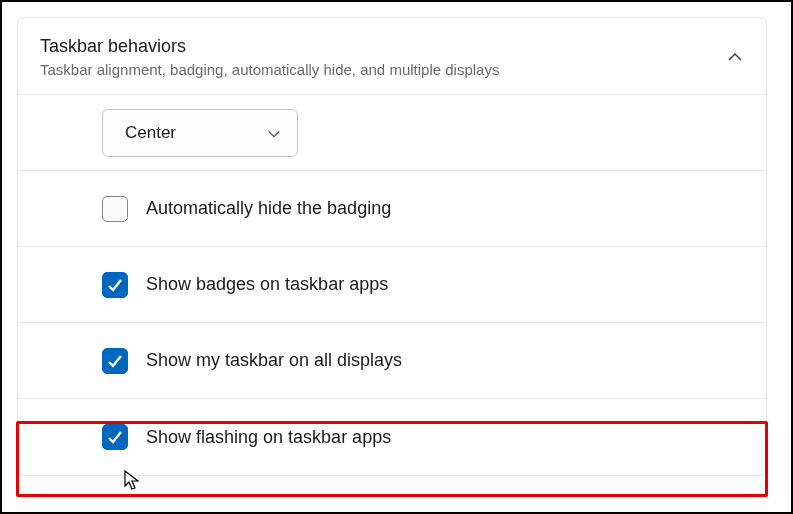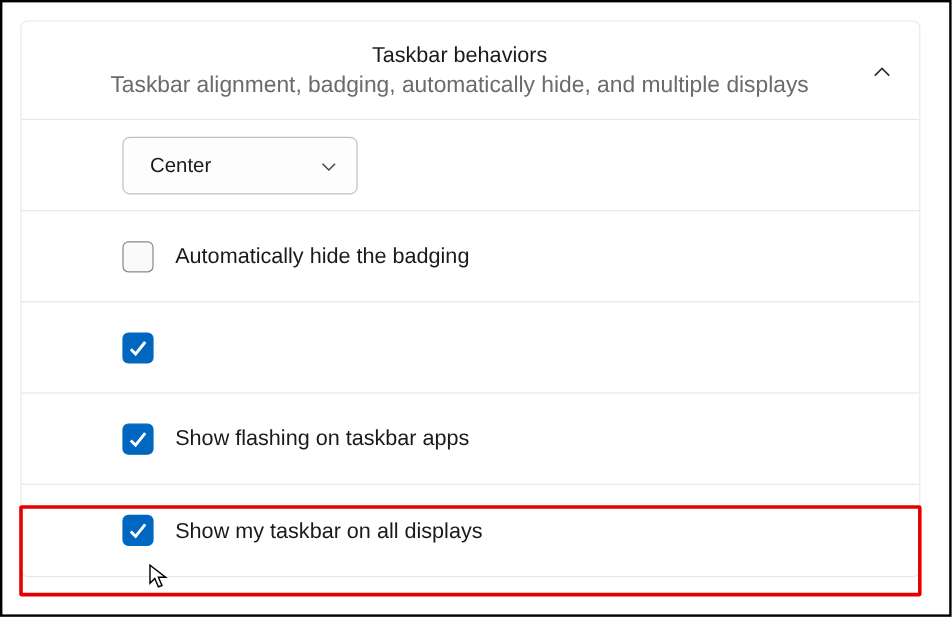--- a/index.html
+++ b/index.html
@@ -28,29 +28,29 @@
       overflow: visible;
     }
     .header {
       padding: 18px 22px 16px 22px;
       display: flex;
       align-items: center;
       justify-content: space-between;
       border-bottom: 1px solid #e8e8e8;
       cursor: pointer;
     }
-    .header-text { flex: 1; text-align: center; }
+    .header-text { flex: 1; }
     .header-title {
       font-size: 18px;
       color: #1a1a1a;
       font-weight: 400;
       margin-bottom: 4px;
     }
     .header-sub {
-      font-size: 19px;
+      font-size: 15px;
       color: #6b6b6b;
     }
     .chevron-up {
       width: 18px;
       height: 18px;
       display: flex;
       align-items: center;
       justify-content: center;
     }
     .chevron-up svg { width: 16px; height: 16px; stroke: #303030; stroke-width: 1.4; fill: none; }
@@ -160,38 +160,39 @@
       <div class="checkbox unchecked"></div>
       <div class="row-label">Automatically hide the badging</div>
     </div>
 
     <div class="row">
       <div class="checkbox checked">
         <svg viewBox="0 0 16 16">
             <polyline points="2,9 6,13 14,3"></polyline>
           </svg>
       </div>
+      <div class="row-label">Show badges on taskbar apps</div>
     </div>
 
     <div class="row">
       <div class="checkbox checked">
         <svg viewBox="0 0 16 16">
             <polyline points="2,9 6,13 14,3"></polyline>
           </svg>
       </div>
+      <div class="row-label">Show my taskbar on all displays</div>
+    </div>
+
+    <div class="row">
+      <div class="checkbox checked">
+        <svg viewBox="0 0 16 16">
+            <polyline points="2,9 6,13 14,3"></polyline>
+          </svg>
+      </div>
       <div class="row-label">Show flashing on taskbar apps</div>
-    </div>
-
-    <div class="row">
-      <div class="checkbox checked">
-        <svg viewBox="0 0 16 16">
-            <polyline points="2,9 6,13 14,3"></polyline>
-          </svg>
-      </div>
-      <div class="row-label">Show my taskbar on all displays</div>
     </div>
 
   </div>
 
   <div class="highlight-row"></div>
 
   <div class="cursor-arrow">
     <svg viewBox="0 0 18 22">
       <path d="M1,1 L1,16 L5,12 L8,19 L11,18 L8,11 L14,11 Z" fill="#fff" stroke="#000" stroke-width="1.2"></path>
     </svg>

